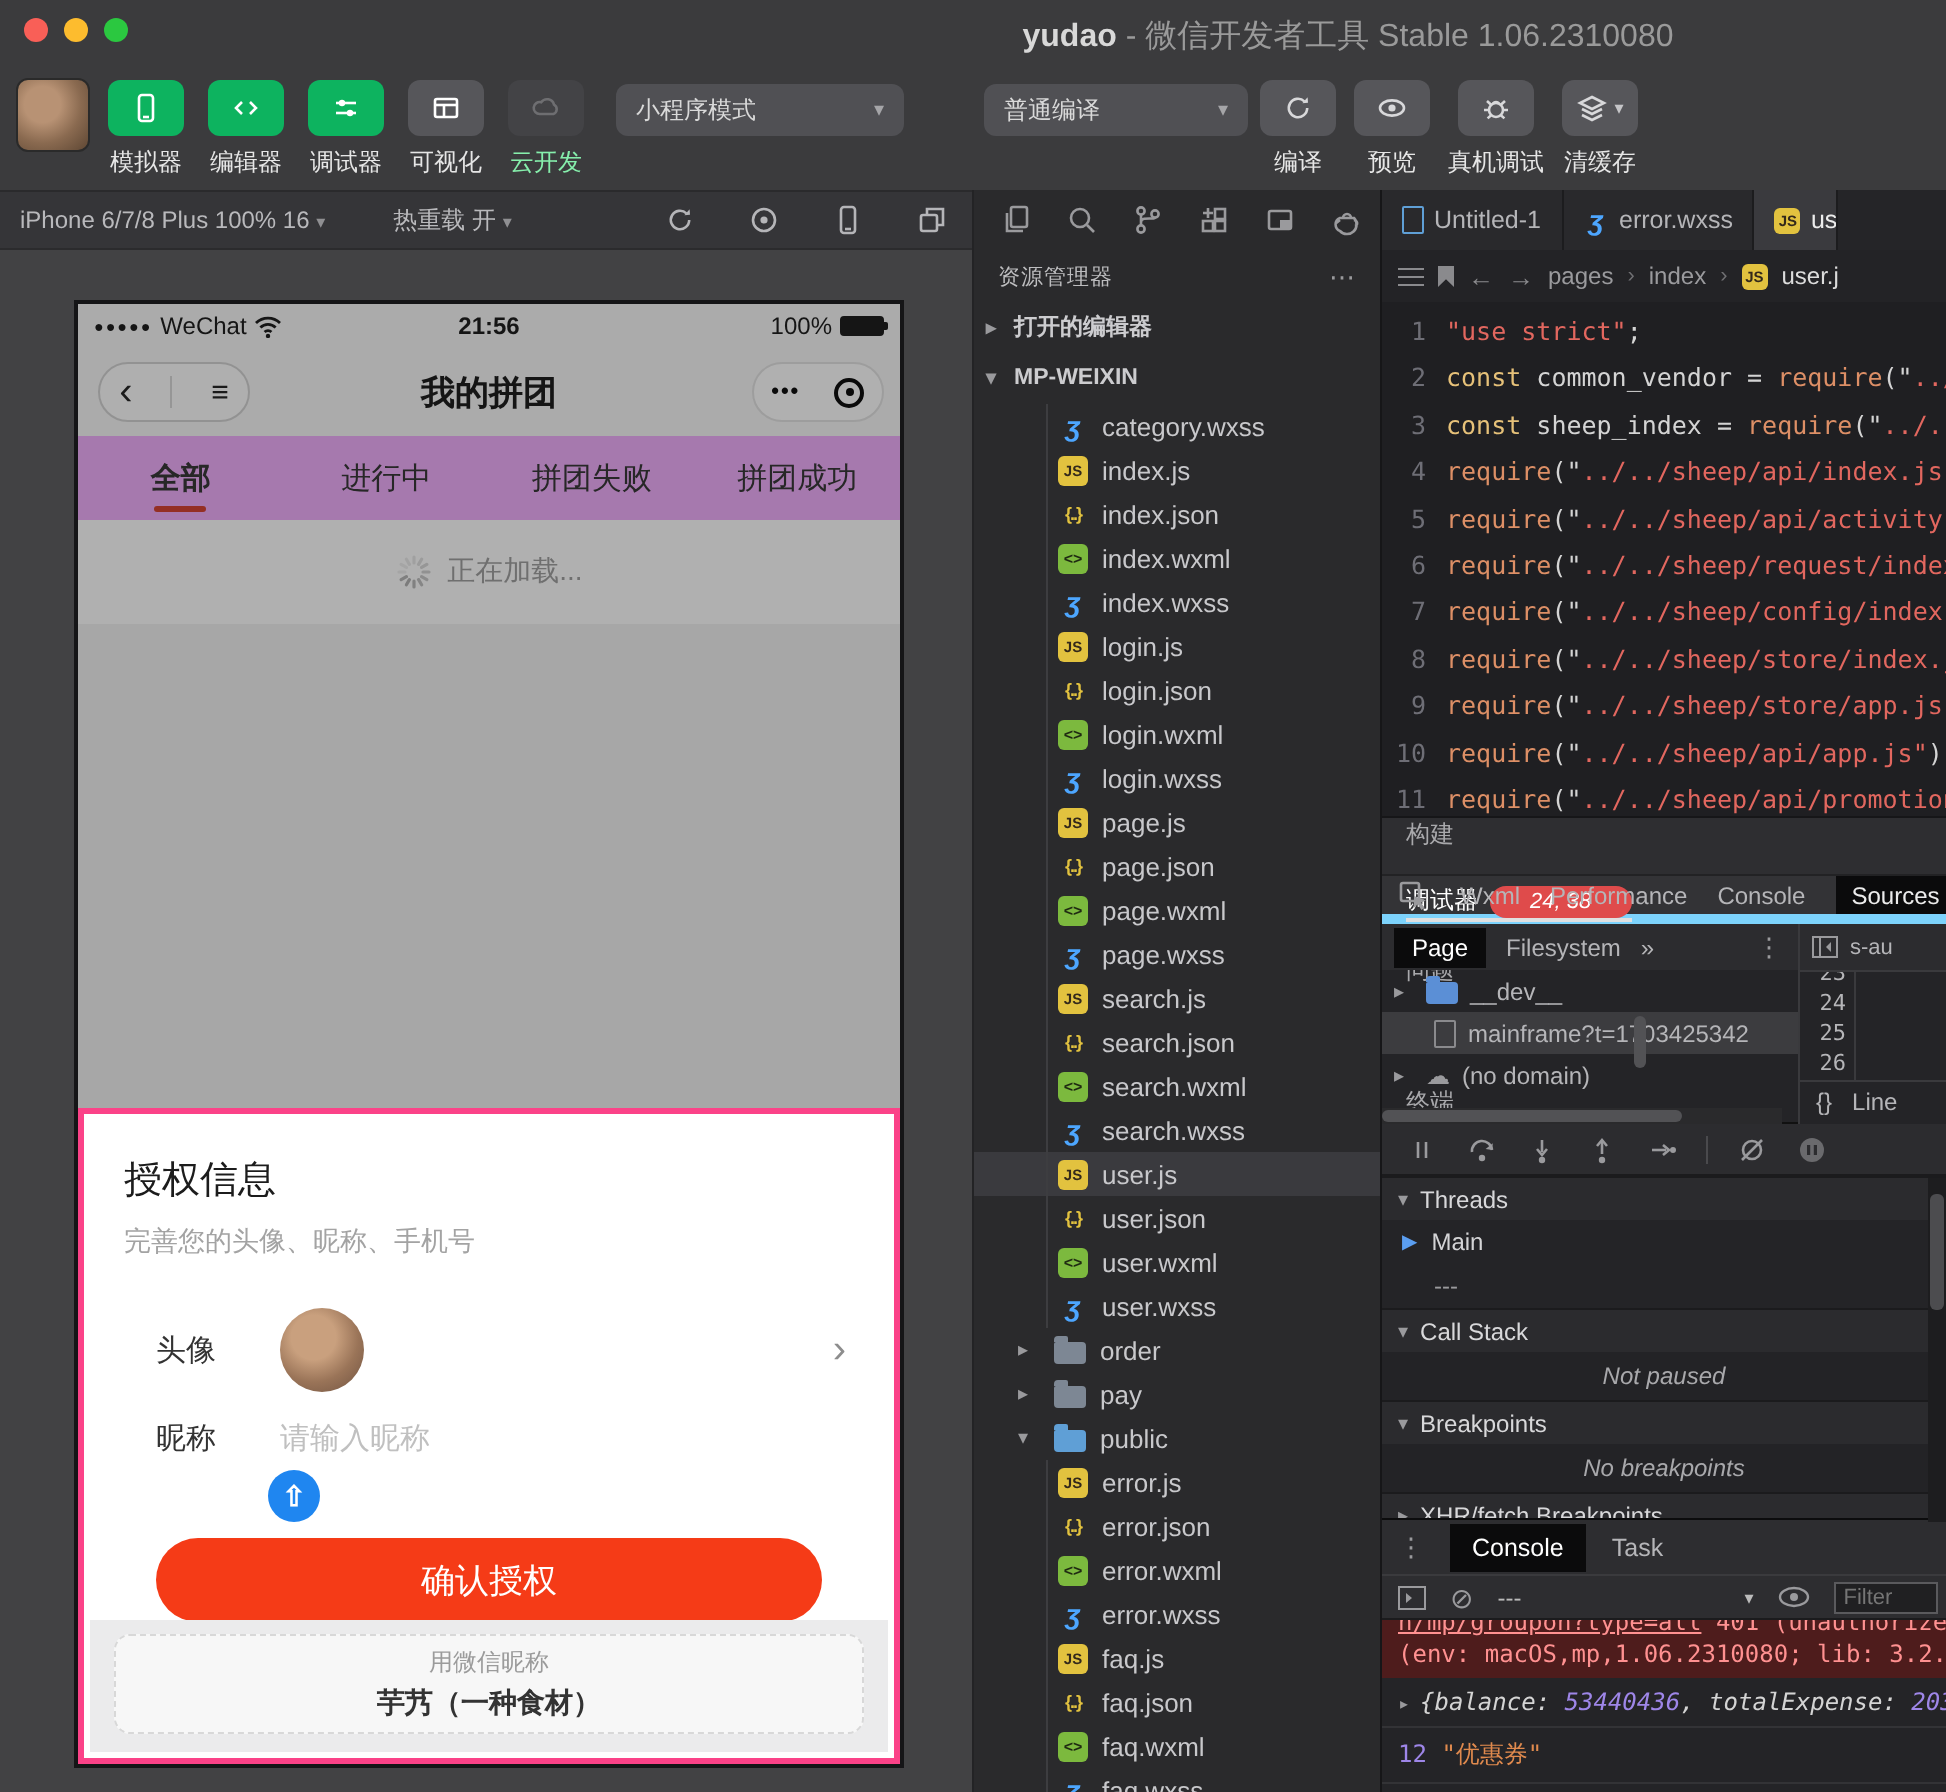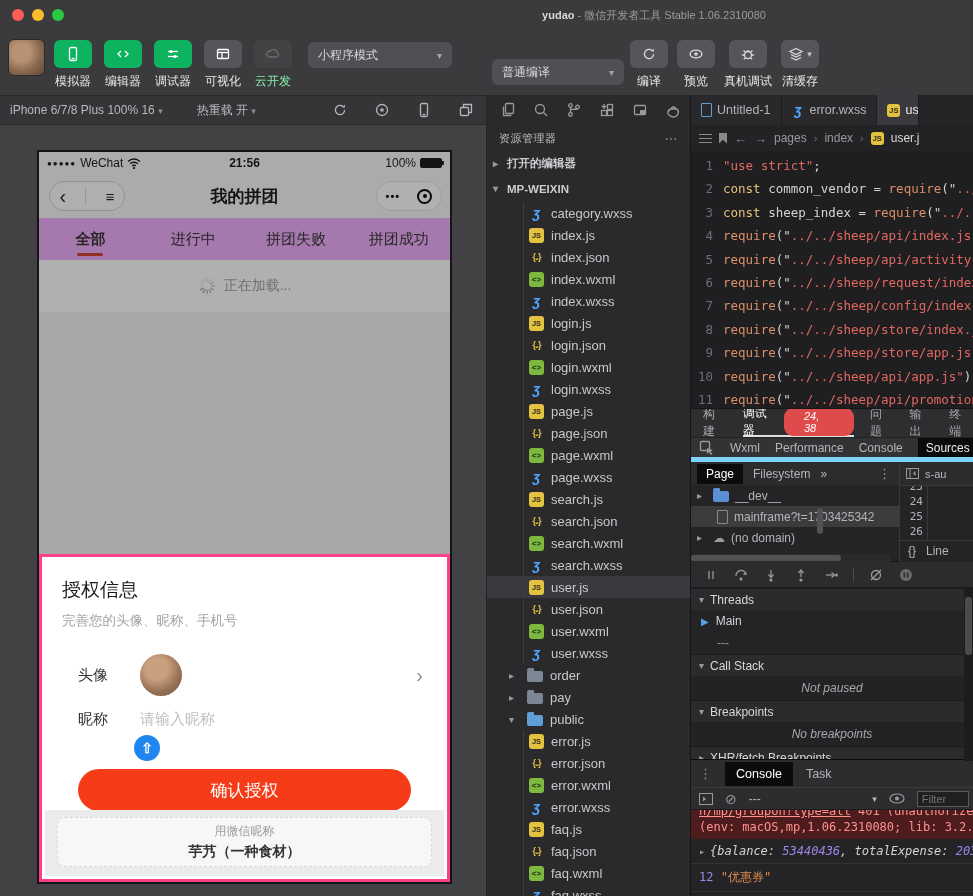--- a/index.html
+++ b/index.html
@@ -4,40 +4,40 @@
 <style>
   * { margin:0; padding:0; box-sizing:border-box; }
   html,body { width:973px; height:896px; overflow:hidden; background:#2f2f31;
     font-family:"Liberation Sans", sans-serif; }
   .app { position:absolute; inset:0; width:973px; height:896px; background:#3b3b3d; }
 
   
   .titlebar { position:absolute; left:0; top:0; width:973px; height:28px; background:#3b3b3d; }
   .tl { position:absolute; top:9px; width:12px; height:12px; border-radius:50%; }
   .tl.red{ left:12px; background:#f95f57; } .tl.yellow{ left:32px; background:#fdbc2e; } .tl.green{ left:52px; background:#2bc840; }
-  .win-title { position:absolute; top:8px; left:654px; transform:translateX(-50%); white-space:nowrap; font-size:11px; color:#9a9a9a; }
+  .win-title { position:absolute; top:8px; left:674px; transform:translateX(-50%); white-space:nowrap; font-size:16px; color:#9a9a9a; }
   .win-title b { color:#d8d8d8; font-weight:bold; }
 
   
   .toolbar { position:absolute; left:0; top:28px; width:973px; height:68px; background:#3b3b3d; border-bottom:1px solid #2a2a2c; }
   .avatar { position:absolute; left:8px; top:11px; width:37px; height:37px; border-radius:6px;
     background:radial-gradient(circle at 35% 35%, #b89274 0 28%, #8a6a50 60%, #5e4734 100%); border:1px solid #2a2a2a; }
   .navbtns { position:absolute; left:54px; top:12px; display:flex; gap:12px; }
   .navbtn { width:38px; display:flex; flex-direction:column; align-items:center; cursor:pointer; }
   .navbtn .chip { width:38px; height:28px; border-radius:6px; display:flex; align-items:center; justify-content:center; }
   .navbtn.active .chip { background:#0db35f; }
   .navbtn.neutral .chip { background:#56565a; }
   .navbtn.disabled .chip { background:#434346; }
   .navbtn .lbl { margin-top:5px; font-size:12px; color:#e6e6e6; white-space:nowrap; }
   .navbtn.disabled .lbl { color:#86efac; }
   .select { position:absolute; height:26px; background:#505054; border-radius:6px; color:#d9d9d9; font-size:12px;
     display:flex; align-items:center; padding:0 10px; cursor:pointer; }
   .select .caret { margin-left:auto; color:#a5a5a8; font-size:10px; }
   #mode-select { left:308px; top:14px; width:144px; }
-  #compile-select { left:492px; top:14px; width:132px;margin-top:17px; }
+  #compile-select { left:492px; top:14px; width:132px; }
   .actions { position:absolute; left:630px; top:12px; display:flex; gap:9px; }
   .actbtn { display:flex; flex-direction:column; align-items:center; cursor:pointer; }
   .actbtn .chip { min-width:38px; height:28px; border-radius:6px; background:#56565a; display:flex; align-items:center; justify-content:center; padding:0 6px; gap:3px; }
   .actbtn .lbl { margin-top:5px; font-size:12px; color:#e6e6e6; white-space:nowrap; }
   .actbtn .caret { color:#c5c5c8; font-size:9px; }
   svg.ic { display:block; }
 
   
   .sim-panel { position:absolute; left:0; top:96px; width:486px; height:800px; background:#424244; }
   .sim-toolbar { position:absolute; left:0; top:0; width:486px; height:29px; background:#353538; border-bottom:1px solid #2b2b2d;
@@ -136,21 +136,21 @@
   .bc-lines { width:13px; height:9px; background:repeating-linear-gradient(#8a8a8d 0 1px, transparent 1px 4px); }
   .bc-mark { width:8px; height:11px; background:#8a8a8d; clip-path:polygon(0 0,100% 0,100% 100%,50% 65%,0 100%); }
   .bc-active { color:#dcdcdc; }
   .code { position:absolute; left:0; top:56px; right:0; bottom:0; font-family:"DejaVu Sans Mono", monospace; font-size:12.5px; line-height:23.4px; padding-top:3px; white-space:pre; }
   .cline { display:flex; }
   .ln { width:32px; text-align:right; padding-right:10px; color:#6e6e76; flex:none; }
   .ck { color:#e6c179; } .cf { color:#dd8f66; } .cs { color:#e2675f; } .cp { color:#d4d4d4; }
 
   
   .debug { position:absolute; left:690px; top:408px; width:283px; height:488px; background:#242427; border-left:1px solid #161618; border-top:1px solid #161618; overflow:hidden; font-size:12px; color:#b5b5b8; }
-  .dtabs { height:28px; background:#2e2e31; display:flex; align-items:flex-start; gap:16px; padding-left:12px; }
+  .dtabs { height:28px; background:#2e2e31; display:flex; align-items:flex-start; gap:16px; padding-left:12px;flex-direction:column; }
   .dtab { color:#a8a8ab; cursor:pointer; display:flex; align-items:center; gap:6px; height:100%; }
   .dtab.active { color:#fff; border-bottom:2px solid #e0e0e0; }
   .badge { background:#df4b4b; color:#fff; font-size:11px; padding:2px 20px; border-radius:9px;font-style:italic; }
   .devtools { height:25px; background:#333336; border-top:1px solid #222224; border-bottom:5px solid #7dd3fc; display:flex; align-items:center; gap:15px; padding-left:8px; overflow:hidden; }
   .devtools .tool { cursor:pointer; white-space:nowrap; }
   .devtools .tool.active { background:#0b0b0c; color:#ececec; padding:4px 8px; flex:none; }
   .sources { position:relative; height:100px; border-bottom:1px solid #111; }
   .src-left { position:absolute; left:0; top:0; width:208px; height:100px; }
   .chiprow { height:23px; background:#2c2c2f; display:flex; align-items:center; gap:10px; padding-left:6px; }
   .chip { cursor:pointer; white-space:nowrap; }

